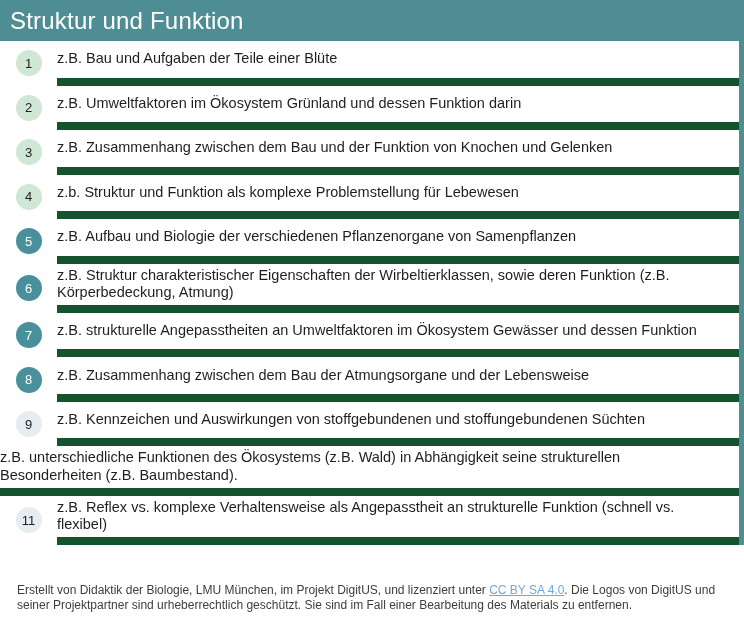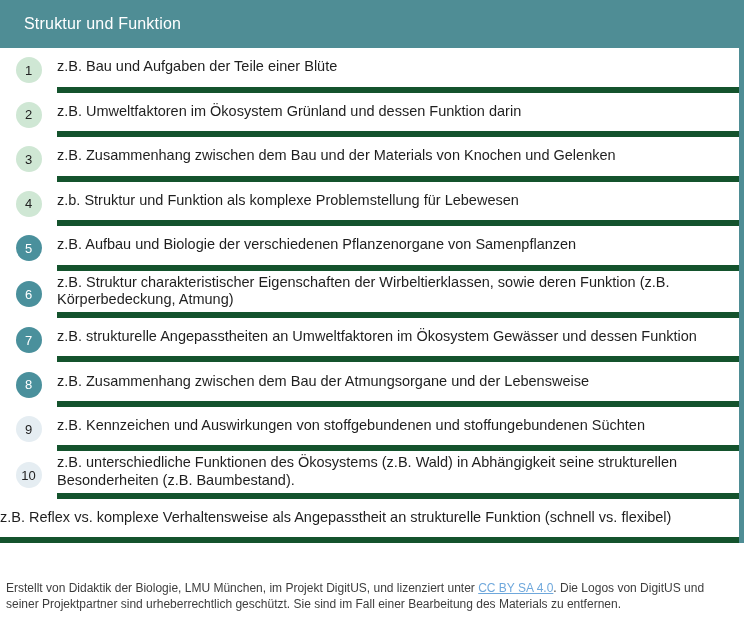--- a/index.html
+++ b/index.html
@@ -6,27 +6,27 @@
   html, body { background: #fff; }
   .page {
     position: relative;
     width: 744px;
     height: 637px;
     background: #ffffff;
     font-family: "Liberation Sans", sans-serif;
     overflow: hidden;
   }
   .header {
-    height: 48px;
+    height: 41px;
     background: #4f8d95;
     color: #ffffff;
     display: flex;
     align-items: center;
-    padding-left: 24px;
-    font-size: 16px;
+    padding-left: 10px;
+    font-size: 24px;
     letter-spacing: 0.2px;
   }
   .topic-list {
     border-right: 5px solid #4f8d95;
   }
   .row { display: flex; align-items: stretch; }
   .badge-col {
     width: 57px;
     flex: 0 0 57px;
     display: flex;
@@ -42,34 +42,35 @@
     justify-content: center;
     font-size: 13px;
     color: #222222;
   }
   .badge-green { background: #cfe7d4; }
   .badge-teal  { background: #4a909c; color: #ffffff; }
   .badge-light { background: #e5edf2; }
   .row-text {
     flex: 1;
     min-height: 44.5px;
-    border-bottom: 6px solid #14532d;
+    border-bottom: 8px solid #14532d;
     display: flex;
     align-items: center;
     font-size: 14.5px;
     line-height: 1.22;
     color: #1f1f1f;
     padding: 3px 20px 3px 0;
   }
   .footer {
     margin-top: 38px;
     padding: 0 6px 0 6px;
     font-size: 12px;
     line-height: 1.28;
     color: #3d3d3d;
+    margin-left: 11px;
   }
   .footer a {
     color: #6fa8dc;
     text-decoration: underline;
     cursor: pointer;
   }
 </style>
 </head>
 <body>
 
@@ -102,21 +103,21 @@
       </div>
     </div>
 
     <div class="row">
       <div class="badge-col">
         <span class="badge badge-green">
           <span>3</span>
         </span>
       </div>
       <div class="row-text">
-        <span>z.B. Zusammenhang zwischen dem Bau und der Materials von Knochen und Gelenken</span>
+        <span>z.B. Zusammenhang zwischen dem Bau und der Funktion von Knochen und Gelenken</span>
       </div>
     </div>
 
     <div class="row">
       <div class="badge-col">
         <span class="badge badge-green">
           <span>4</span>
         </span>
       </div>
       <div class="row-text">
@@ -173,31 +174,31 @@
         <span class="badge badge-light">
           <span>9</span>
         </span>
       </div>
       <div class="row-text">
         <span>z.B. Kennzeichen und Auswirkungen von stoffgebundenen und stoffungebundenen Süchten</span>
       </div>
     </div>
 
     <div class="row">
+      <div class="row-text">
+        <span>z.B. unterschiedliche Funktionen des Ökosystems (z.B. Wald) in Abhängigkeit seine strukturellen Besonderheiten (z.B. Baumbestand).</span>
+      </div>
+    </div>
+
+    <div class="row">
       <div class="badge-col">
         <span class="badge badge-light">
-          <span>10</span>
-        </span>
-      </div>
-      <div class="row-text">
-        <span>z.B. unterschiedliche Funktionen des Ökosystems (z.B. Wald) in Abhängigkeit seine strukturellen Besonderheiten (z.B. Baumbestand).</span>
-      </div>
-    </div>
-
-    <div class="row">
+          <span>11</span>
+        </span>
+      </div>
       <div class="row-text">
         <span>z.B. Reflex vs. komplexe Verhaltensweise als Angepasstheit an strukturelle Funktion (schnell vs. flexibel)</span>
       </div>
     </div>
   </div>
 
   <div class="footer">
     <p>
       <span>Erstellt von Didaktik der Biologie, LMU München, im Projekt DigitUS, und lizenziert unter </span><a>CC BY SA 4.0</a><span>. Die Logos von DigitUS und seiner Projektpartner sind urheberrechtlich geschützt. Sie sind im Fall einer Bearbeitung des Materials zu entfernen.</span>
     </p>

